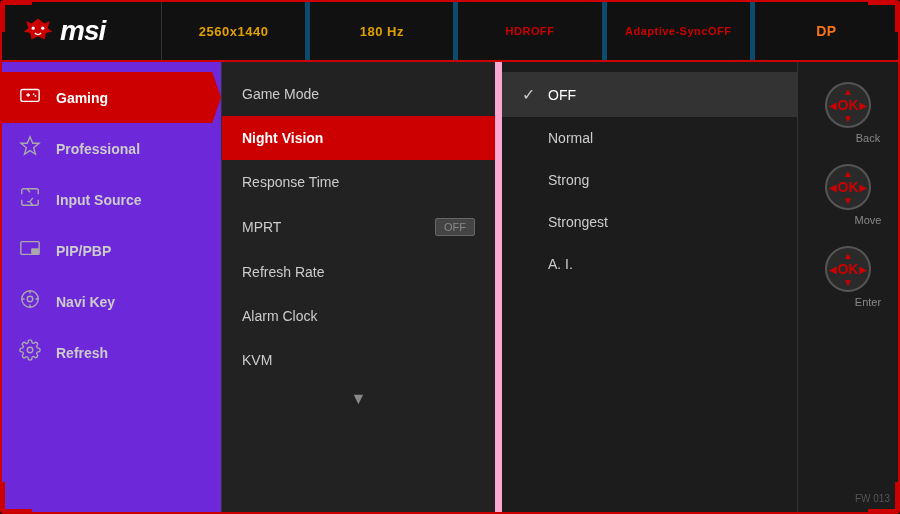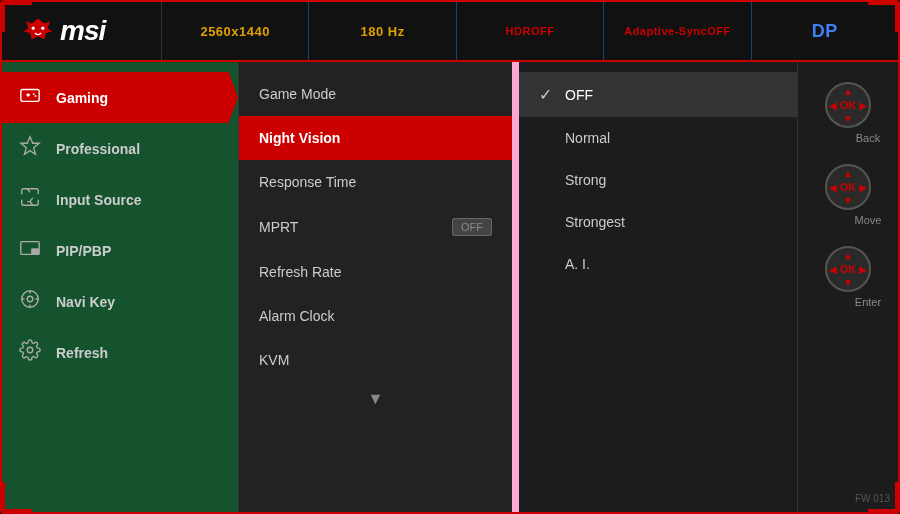--- a/index.html
+++ b/index.html
@@ -75,53 +75,53 @@
       display: flex;
       flex: 1;
       align-items: stretch;
     }
 
     .top-info-item {
       flex: 1;
       display: flex;
       align-items: center;
       justify-content: center;
-      border-right: 1px solid #0c4a6e;
+      border-right: 5px solid #0c4a6e;
       color: #e0a000;
       font-size: 13px;
       font-weight: bold;
       text-align: center;
       letter-spacing: 0.5px;
     }
 
     .top-info-item.hdr, .top-info-item.adaptive {
       color: #cc0000;
       font-size: 11px;
     }
 
     .top-info-item.dp {
-      color: #3b82f6;
-      font-size: 18px;
+      color: #f97316;
+      font-size: 14px;
       border-right: none;
     }
 
     .top-info-item span {
       display: block;
     }
 
     
     .main-content {
       display: flex;
       height: calc(514px - 62px);
     }
 
     
     .sidebar {
-      width: 237px;
-      background: #14532d;
+      width: 220px;
+      background: #6d28d9;
       border-right: 1px solid #333;
       padding-top: 10px;
     }
 
     .sidebar-item {
       display: flex;
       align-items: center;
       padding: 12px 16px;
       cursor: pointer;
       color: #ccc;
@@ -242,21 +242,21 @@
       background: #2a2a2a;
       border: 2px solid #555;
       display: flex;
       align-items: center;
       justify-content: center;
       position: relative;
     }
 
     .ctrl-circle .ok-text {
       color: #cc0000;
-      font-size: 11px;
+      font-size: 14px;
       font-weight: bold;
     }
 
     .ctrl-arrow {
       position: absolute;
       color: #cc0000;
       font-size: 10px;
     }
     .ctrl-arrow.up { top: 2px; }
     .ctrl-arrow.down { bottom: 2px; }

